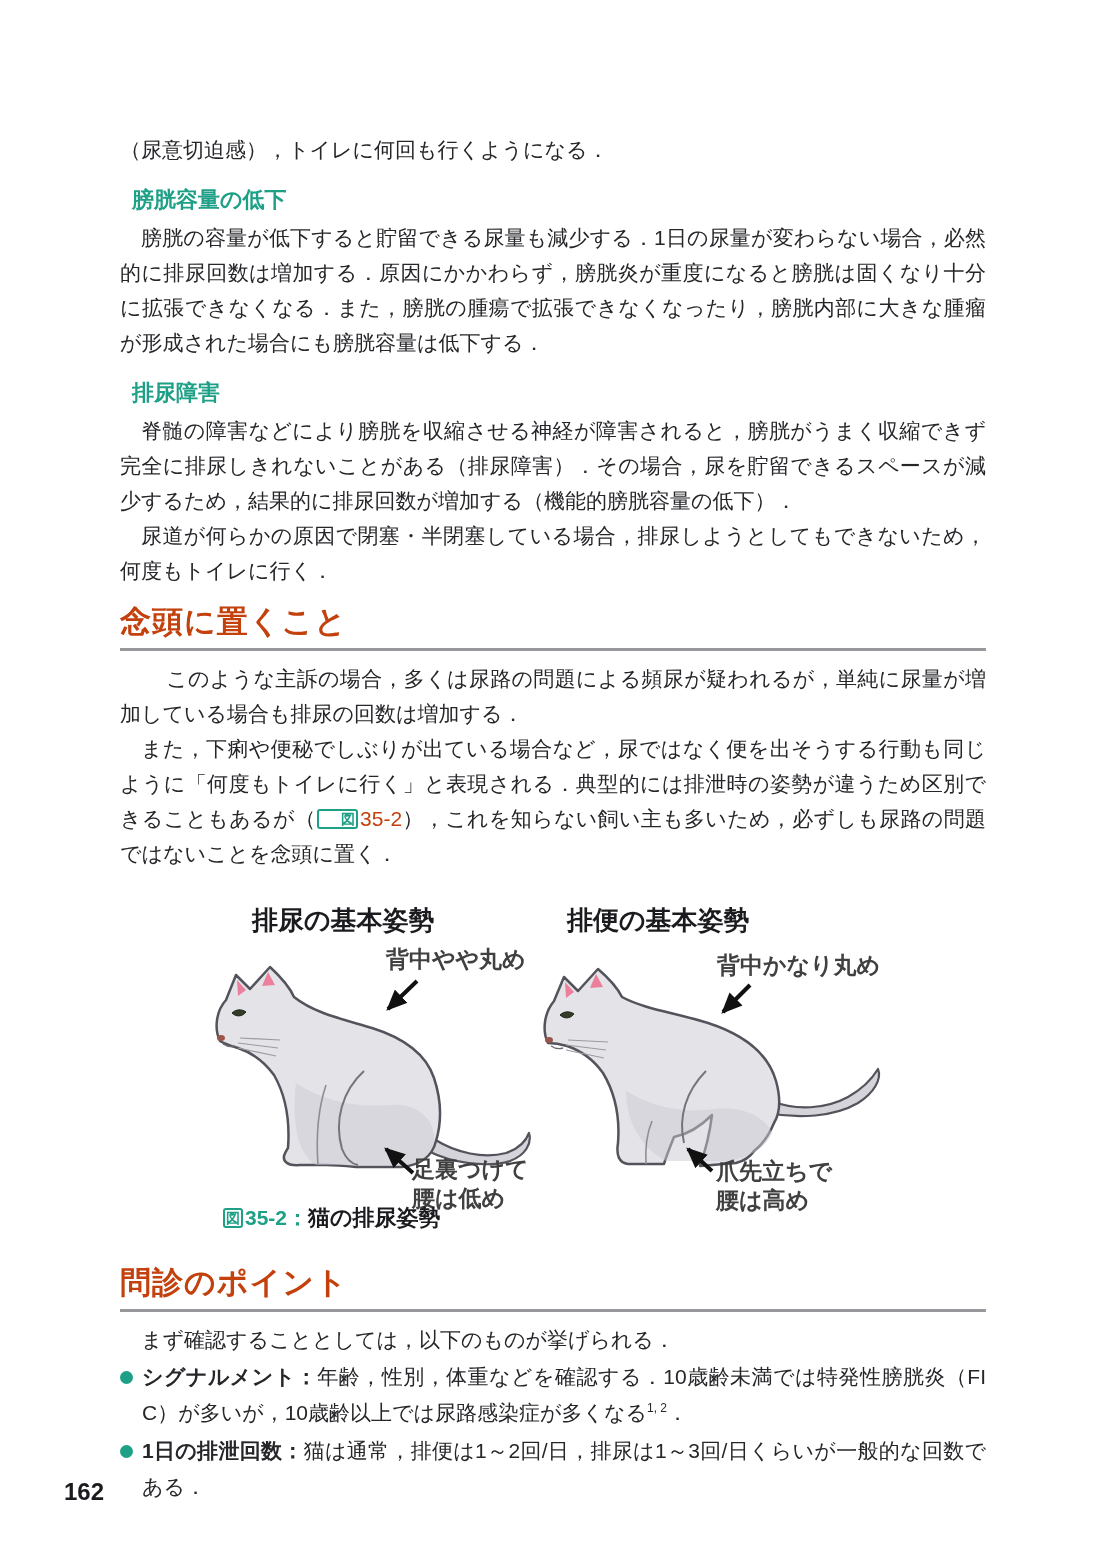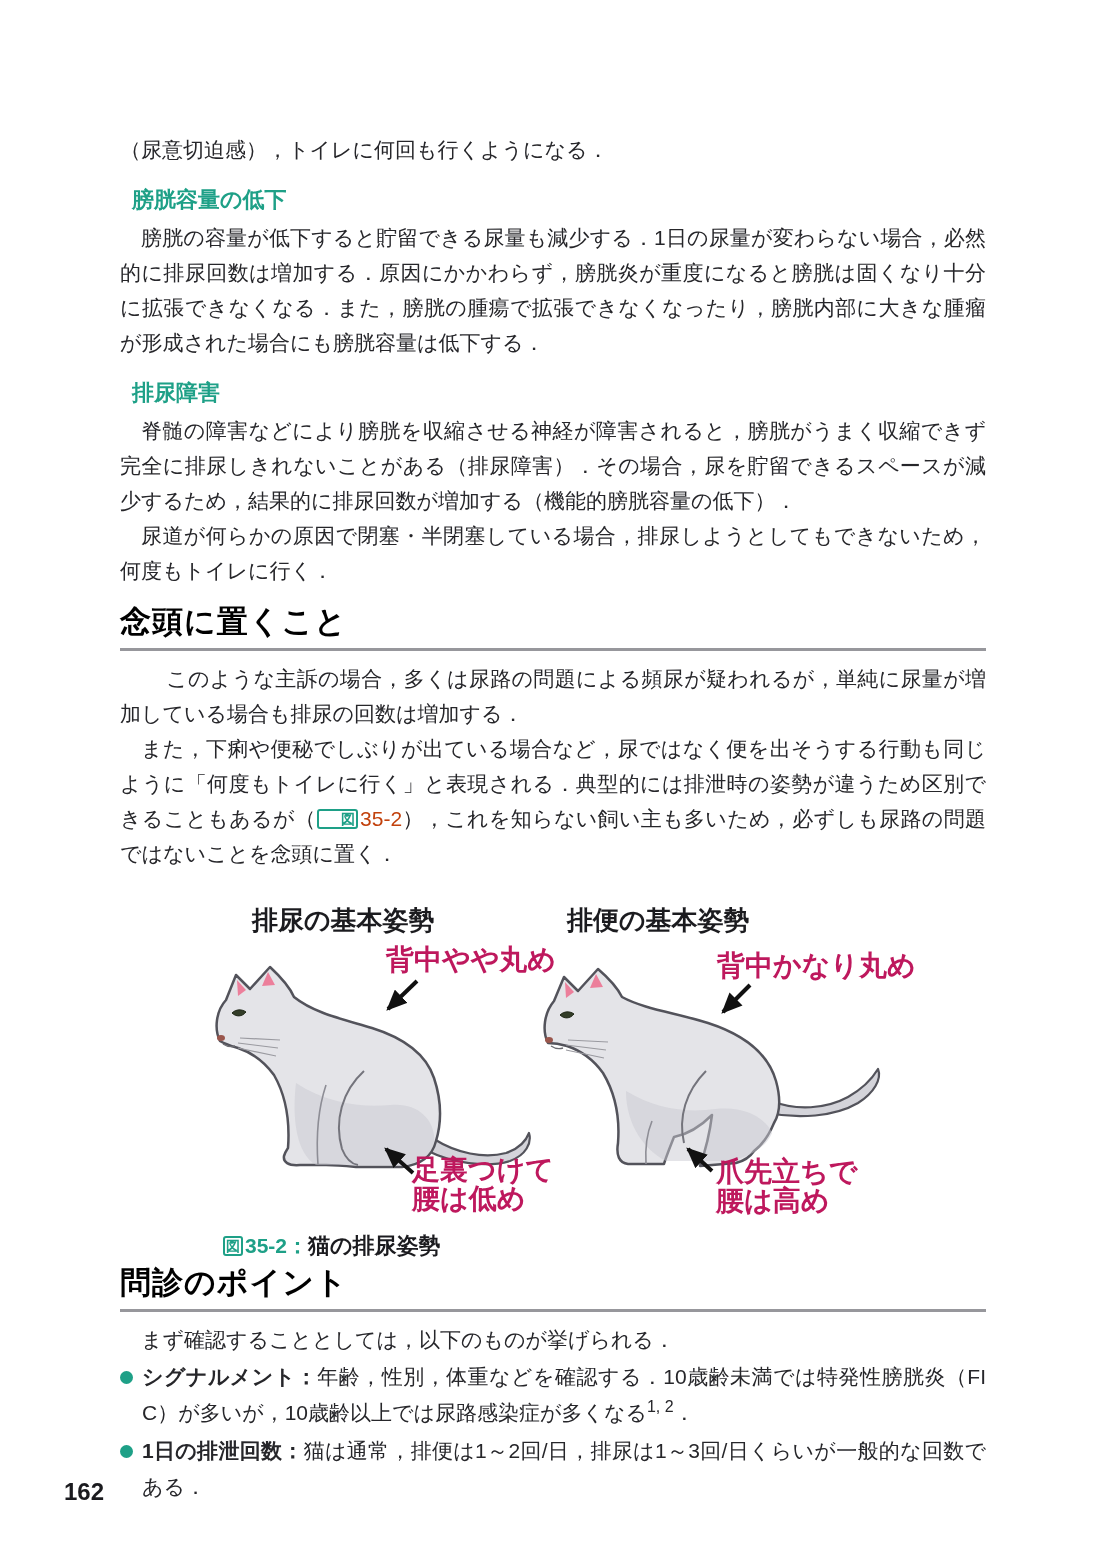--- a/index.html
+++ b/index.html
@@ -7,49 +7,49 @@
     width:1110px;height:1553px;position:relative;overflow:hidden;
     background:#ffffff;color:#26262a;
     font-family:"Liberation Sans","DejaVu Sans",sans-serif;
   }
   .content{position:absolute;left:120px;top:132px;width:866px;}
   .body-text{font-size:21px;line-height:35px;margin:0;text-align:justify;word-break:break-all;}
   .indent1{text-indent:1em;}
   .indent2{text-indent:2.2em;}
   h3.sub{color:#1ea087;font-size:22px;line-height:26px;font-weight:bold;margin:20px 0 7px 12px;}
   h2.major{
-    font-size:31px;line-height:36px;font-weight:bold;color:#000000;
+    font-size:31px;line-height:36px;font-weight:bold;color:#c2410c;
     margin:16px 0 10px 0;padding-bottom:8px;border-bottom:3px solid #97979c;letter-spacing:1px;
   }
   .figref-num{color:#c2410c;}
   .zubox{
     display:inline-block;border:2px solid #1ea087;color:#1ea087;border-radius:3px;
     font-size:14px;line-height:14px;padding:1px 1px;margin:0 2px 0 1px;vertical-align:2px;font-weight:bold;
   }
   
   .figure{position:relative;height:352px;margin-top:26px;}
   .fig-title{position:absolute;font-size:26px;font-weight:bold;color:#1b1b1f;white-space:nowrap;}
-  .fig-note{position:absolute;font-size:28px;font-weight:bold;color:#be185d;line-height:29px;white-space:nowrap;}
+  .fig-note{position:absolute;font-size:23px;font-weight:bold;color:#404040;line-height:29px;white-space:nowrap;}
   .fig-caption{position:absolute;font-size:21px;font-weight:bold;white-space:nowrap;}
   .fig-caption .cap-num{color:#1ea087;}
   .fig-caption .cap-text{color:#1b1b1f;font-size:22px;}
   .cat-svg{position:absolute;}
   .arrow-layer{position:absolute;left:0;top:0;width:865px;height:352px;pointer-events:none;}
   
   ul.points{list-style:none;margin:0;padding:0;}
   ul.points li{
     position:relative;padding-left:22px;font-size:21px;line-height:36px;
     text-align:justify;word-break:break-all;margin-top:2px;
   }
   .bullet-dot{
     position:absolute;left:0;top:12px;width:13px;height:13px;border-radius:50%;
     background:#1ea087;display:inline-block;
   }
   .pt-label{font-weight:bold;}
-  sup.ref{font-size:16px;line-height:0;vertical-align:super;}
+  sup.ref{font-size:12px;line-height:0;vertical-align:super;}
   .page-number{position:absolute;left:64px;top:1478px;font-size:24px;font-weight:bold;color:#1b1b1f;}
 </style>
 </head>
 <body>
 
 <div class="content">
 
   <p class="body-text">（尿意切迫感），トイレに何回も行くようになる．</p>
 
   <h3 class="sub">膀胱容量の低下</h3>
@@ -114,21 +114,21 @@
 
     <div class="fig-note" style="left:292px;top:258px;">
       <div>足裏つけて</div>
       <div>腰は低め</div>
     </div>
     <div class="fig-note" style="left:596px;top:260px;">
       <div>爪先立ちで</div>
       <div>腰は高め</div>
     </div>
 
-    <div class="fig-caption" style="left:102px;top:306px;margin-top:28px;"><span class="zubox">図</span><span class="cap-num">35-2：</span><span class="cap-text">猫の排尿姿勢</span></div>
+    <div class="fig-caption" style="left:102px;top:306px;"><span class="zubox">図</span><span class="cap-num">35-2：</span><span class="cap-text">猫の排尿姿勢</span></div>
   </div>
 
   <h2 class="major">問診のポイント</h2>
   <p class="body-text indent1">まず確認することとしては，以下のものが挙げられる．</p>
 
   <ul class="points">
     <li>
       <span class="bullet-dot"></span><span class="pt-label">シグナルメント：</span><span>年齢，性別，体重などを確認する．10歳齢未満では特発性膀胱炎（FIC）が多いが，10歳齢以上では尿路感染症が多くなる</span><sup class="ref">1, 2</sup><span>．</span>
     </li>
     <li>

